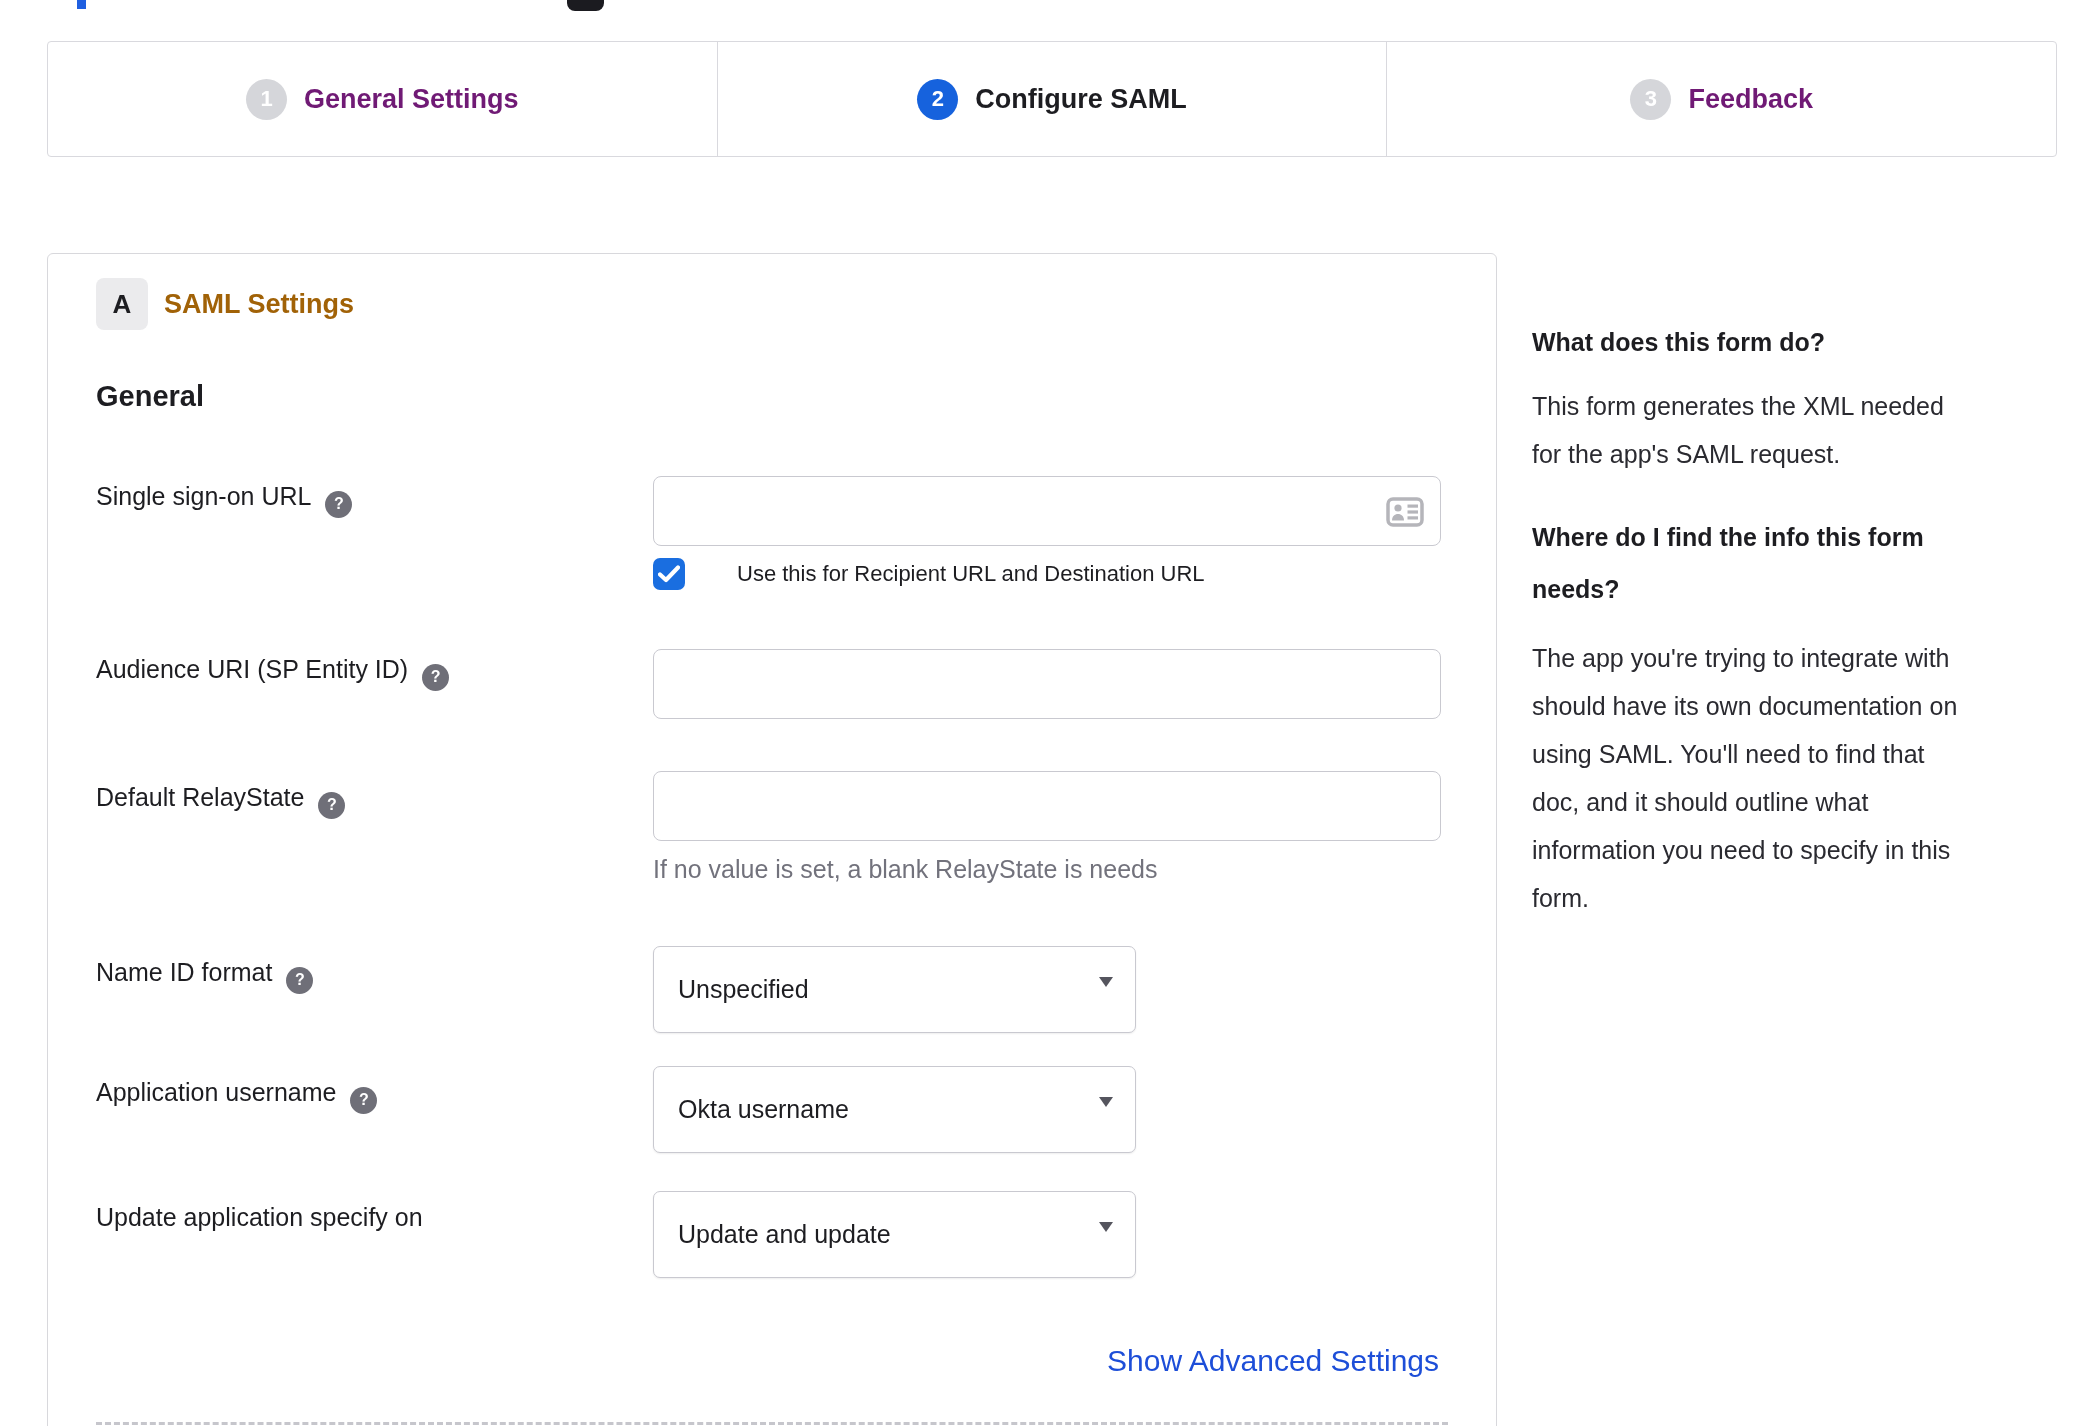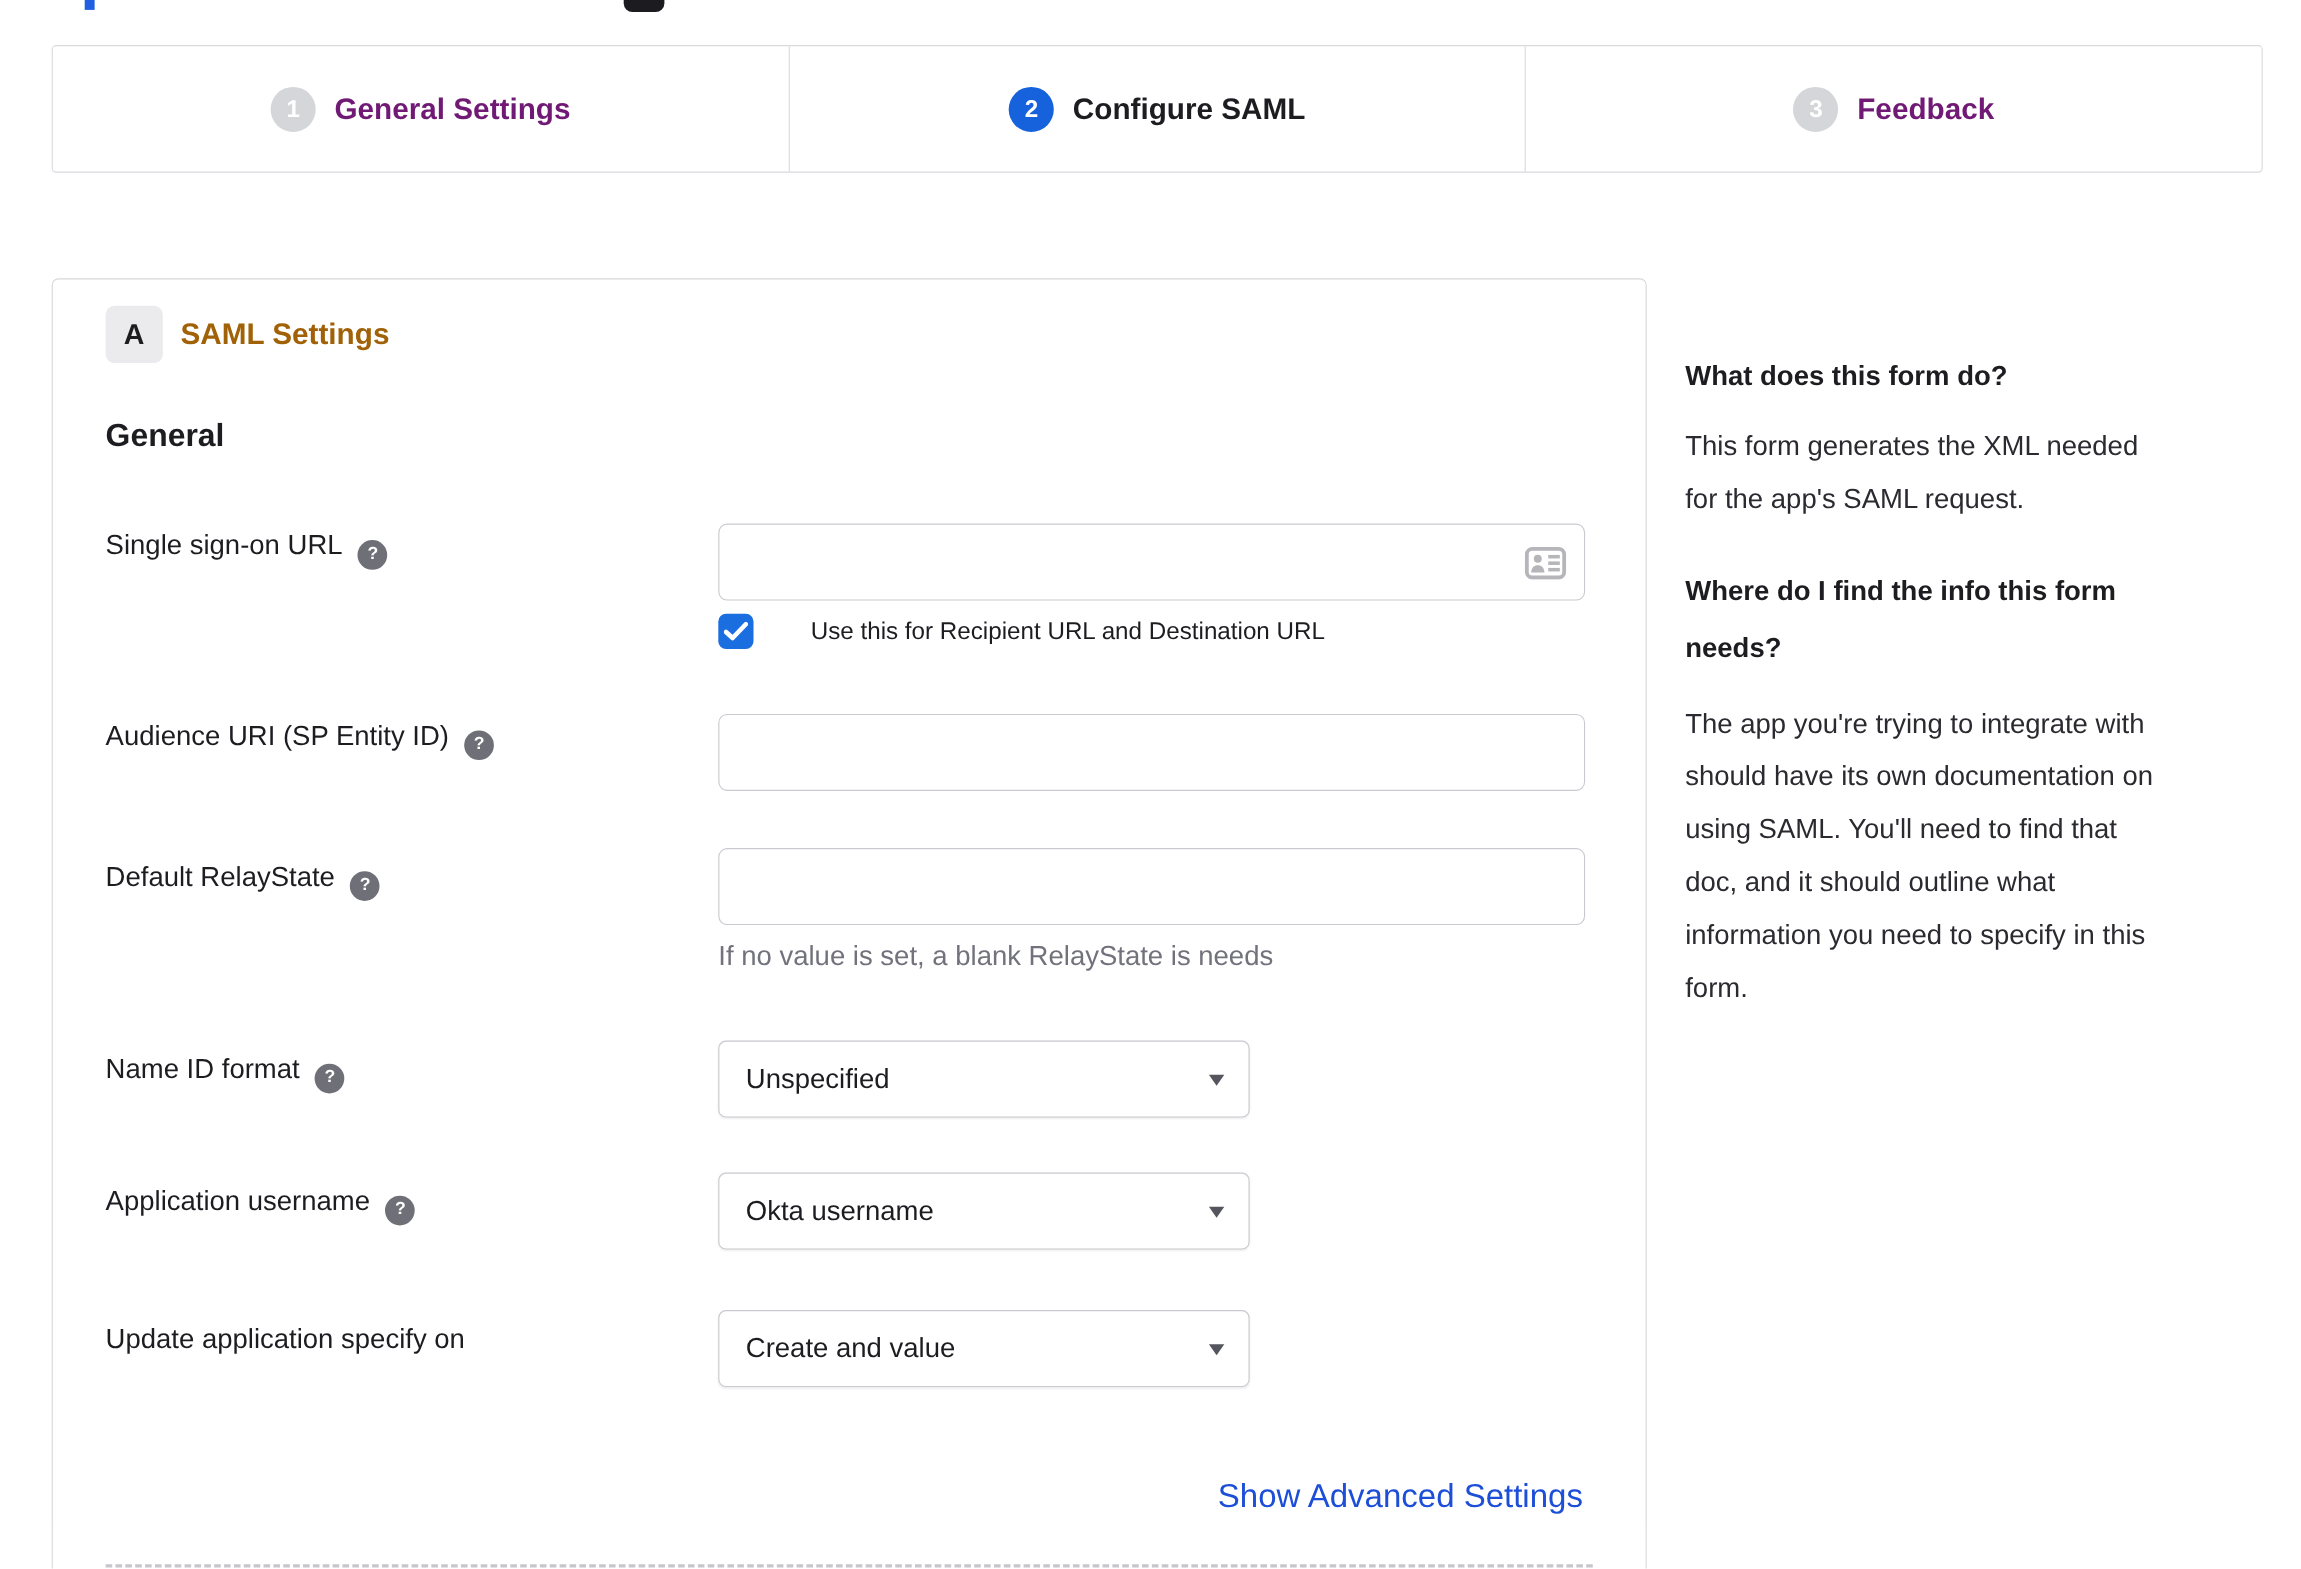--- a/index.html
+++ b/index.html
@@ -56,21 +56,21 @@
   .text-input {
     position: absolute; left: 557px; top: 0; width: 788px; height: 70px;
     border: 1px solid #c9c9d0; border-radius: 8px; background: #fff;
     font-family: "Liberation Sans", sans-serif; font-size: 25px; color: #1d1d21; padding: 0 60px 0 24px; outline: none;
   }
   .card-icon { position: absolute; left: 1290px; top: 21px; width: 38px; height: 30px; }
   .note {
     position: absolute; left: 557px; top: 84px; font-size: 25px; color: #72727c;
   }
   .select {
-    position: absolute; left: 557px; top: 0; width: 483px; height: 70px;
+    position: absolute; left: 557px; top: 0; width: 483px; height: 87px;
     border: 1px solid #c9c9d0; border-radius: 7px; background: #fff;
     box-shadow: 0 1px 2px rgba(0,0,0,0.07);
     display: flex; align-items: center; padding: 16px 24px; cursor: pointer;
   }
   .select-value { font-size: 25px; color: #1d1d21; }
   .select-arrow {
     position: absolute; right: 22px; top: 30px; width: 0; height: 0;
     border-left: 7px solid transparent; border-right: 7px solid transparent; border-top: 10px solid #55555e;
   }
   .checkbox-row { position: absolute; left: 48px; right: 0; height: 32px; }
@@ -166,21 +166,21 @@
     <div class="flabel"><span>Application username</span><span class="help">?</span></div>
     <div class="select">
       <span class="select-value">Okta username</span>
       <span class="select-arrow"></span>
     </div>
   </div>
 
   <div class="row" style="top:937px; height:70px;">
     <div class="flabel"><span>Update application specify on</span></div>
     <div class="select">
-      <span class="select-value">Create and value</span>
+      <span class="select-value">Update and update</span>
       <span class="select-arrow"></span>
     </div>
   </div>
 
   <div class="advanced-link">Show Advanced Settings</div>
   <div class="dashed-sep"></div>
 </div>
 
 <div class="sidebar">
   <div class="sb-h sb-h1">What does this form do?</div>

